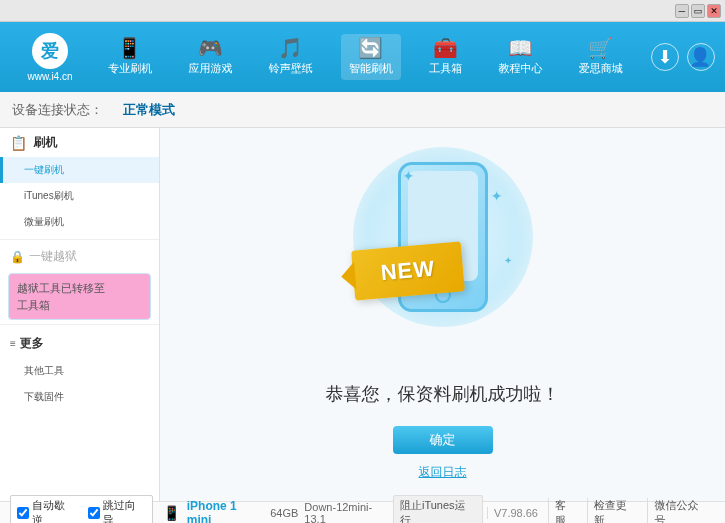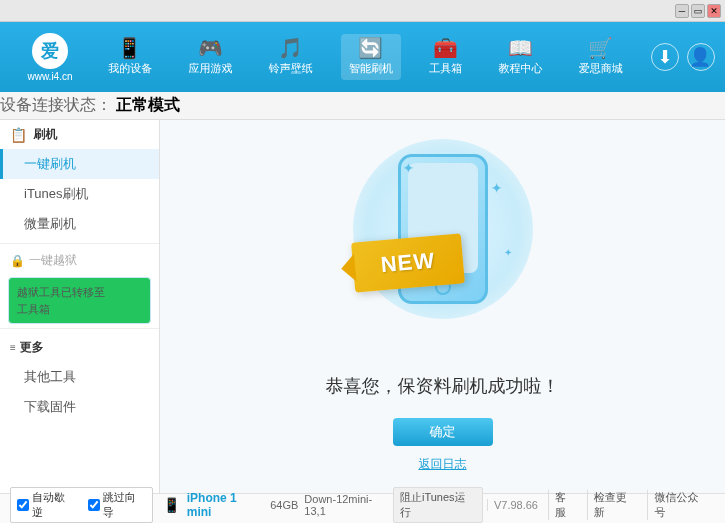--- a/index.html
+++ b/index.html
@@ -108,30 +108,30 @@
       display: flex;
       align-items: center;
       justify-content: center;
       border-radius: 50%;
       border: 1.5px solid rgba(255,255,255,0.7);
     }
 
     
     .status-bar {
       background: #f5f5f5;
-      height: 28px;
-      display: flex;
-      align-items: center;
-      padding: 0 0;
+      height: 36px;
+      display: flex;
+      align-items: center;
+      padding: 0 12px;
       border-bottom: 1px solid #ddd;
-      font-size: 16px;
+      font-size: 13px;
       color: #333;
     }
     .status-label { color: #666; }
-    .status-value { color: #000000; font-weight: bold; margin-left: 4px; }
+    .status-value { color: #0369a1; font-weight: bold; margin-left: 20px; }
 
     
     .main-layout {
       display: flex;
       height: calc(523px - 22px - 70px - 28px - 30px);
     }
 
     
     .sidebar {
       width: 160px;
@@ -150,21 +150,21 @@
     }
     .sidebar-section-icon {
       margin-right: 6px;
       font-size: 14px;
       color: #1a9fd4;
     }
     .sidebar-item {
       padding: 6px 12px 6px 24px;
       color: #555;
       cursor: pointer;
-      font-size: 13px;
+      font-size: 10px;
     }
     .sidebar-item.active {
       color: #1a9fd4;
       background: #e8f4fd;
       border-left: 3px solid #1a9fd4;
       padding-left: 21px;
     }
     .sidebar-divider {
       height: 1px;
       background: #eee;
@@ -173,21 +173,21 @@
     .sidebar-section-header2 {
       display: flex;
       align-items: center;
       padding: 4px 10px;
       color: #aaa;
       font-size: 12px;
     }
     .sidebar-lock-icon { margin-right: 4px; font-size: 12px; }
     .sidebar-info-box {
       margin: 4px 8px;
-      background: #22c55e;
+      background: #f9a8d4;
       border: 1px solid #c8e6f8;
       border-radius: 4px;
       padding: 6px 8px;
       font-size: 11px;
       color: #555;
       line-height: 1.5;
     }
     .sidebar-more-header {
       display: flex;
       align-items: center;
@@ -387,21 +387,21 @@
 <div class="header">
   <div class="logo-area">
     <div class="logo-circle">
       <span style="font-size:18px; color:#1a9fd4; font-weight:bold;">爱</span>
     </div>
     <span class="logo-text">www.i4.cn</span>
   </div>
   <div class="nav-items">
     <div class="nav-item">
       <span class="nav-icon">📱</span>
-      <span class="nav-label">我的设备</span>
+      <span class="nav-label">专业刷机</span>
     </div>
     <div class="nav-item">
       <span class="nav-icon">🎮</span>
       <span class="nav-label">应用游戏</span>
     </div>
     <div class="nav-item">
       <span class="nav-icon">🎵</span>
       <span class="nav-label">铃声壁纸</span>
     </div>
     <div class="nav-item active">

